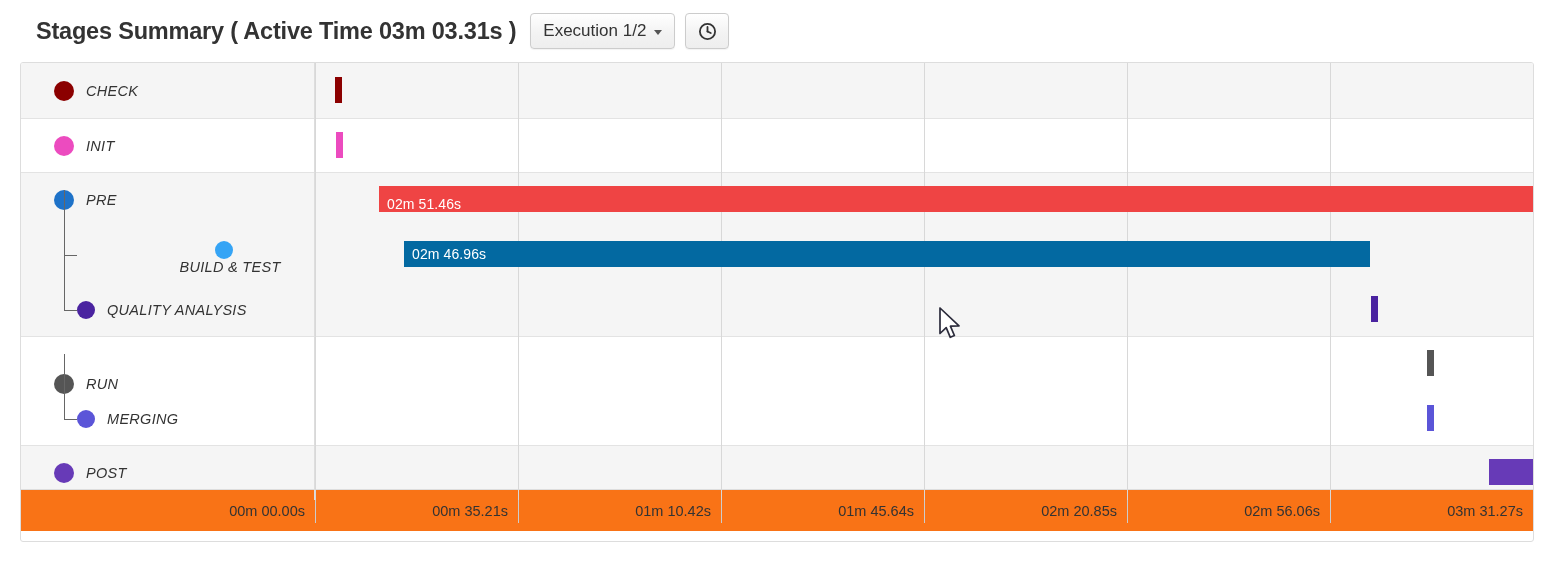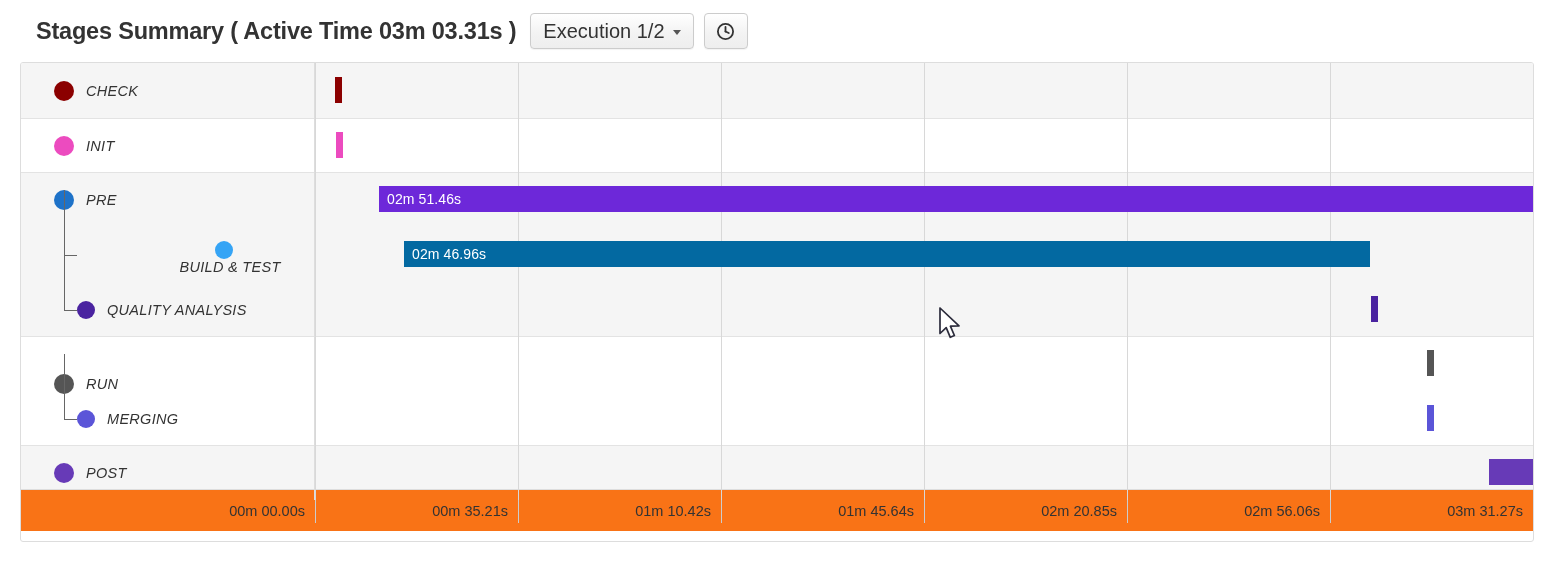--- a/index.html
+++ b/index.html
@@ -34,21 +34,21 @@
     letter-spacing: -0.2px;
     white-space: nowrap;
     margin-right: 14px;
   }
   .btn {
     box-sizing: border-box;
     background: linear-gradient(to bottom, #ffffff 0%, #f3f3f3 55%, #eeeeee 100%);
     border: 1px solid #cccccc;
     border-radius: 4px;
     color: #333333;
-    font-size: 20px;
+    font-size: 17px;
     font-family: "Liberation Sans", sans-serif;
     display: inline-flex;
     align-items: center;
     justify-content: center;
     cursor: pointer;
     box-shadow: 0 1px 1px rgba(0,0,0,0.05);
   }
   .btn-execution {
     height: 36px;
     padding: 0 12px;
@@ -251,21 +251,21 @@
       <div class="gridline" style="left:203px;"></div>
       <div class="gridline" style="left:406px;"></div>
       <div class="gridline" style="left:609px;"></div>
       <div class="gridline" style="left:812px;"></div>
       <div class="gridline" style="left:1015px;"></div>
 
       <div class="bar" style="left:20px;  top:14px;  width:7px;   background:#8B0000;"></div>
 
       <div class="bar" style="left:21px;  top:69px;  width:7px;   background:#EC4BBF;"></div>
 
-      <div class="bar" style="left:64px;  top:123px; width:1166px; background:#6d28d9;">
+      <div class="bar" style="left:64px;  top:123px; width:1166px; background:#ef4444;align-items:flex-end;">
         <span class="bar-text">02m 51.46s</span>
       </div>
 
       <div class="bar" style="left:89px;  top:178px; width:966px; background:#0369a1;">
         <span class="bar-text">02m 46.96s</span>
       </div>
 
       <div class="bar" style="left:1056px; top:233px; width:7px;  background:#4A23A0;"></div>
 
       <div class="bar" style="left:1112px; top:287px; width:7px;  background:#555555;"></div>

